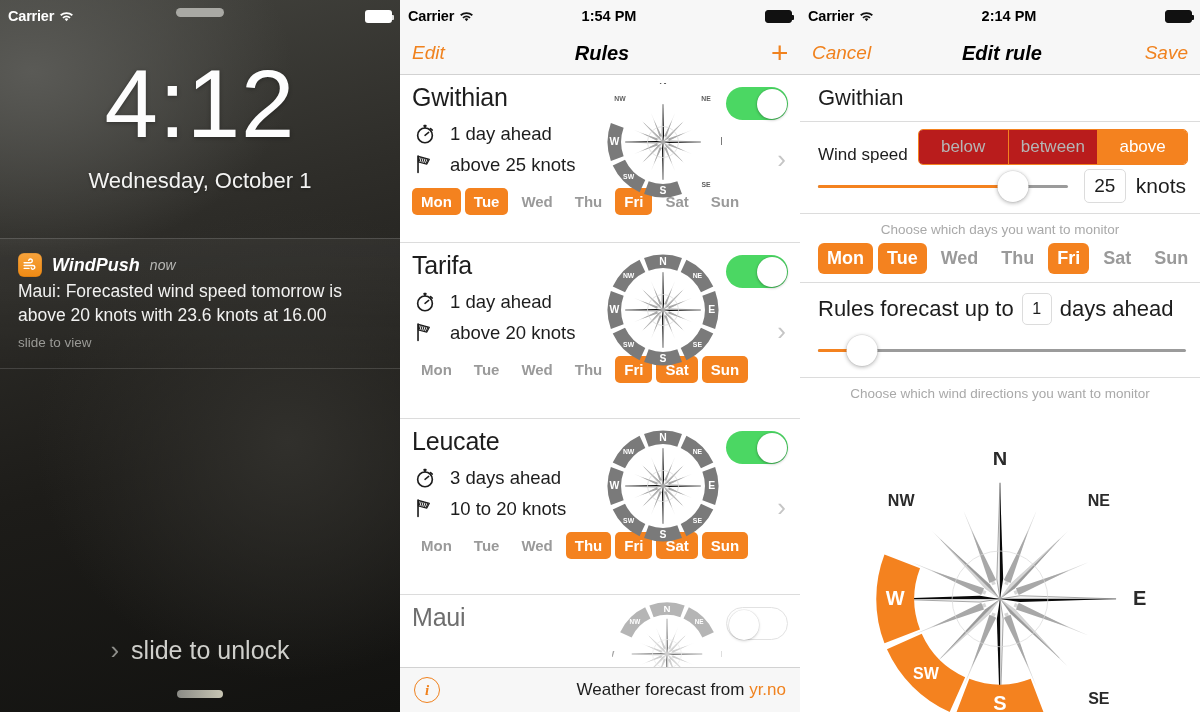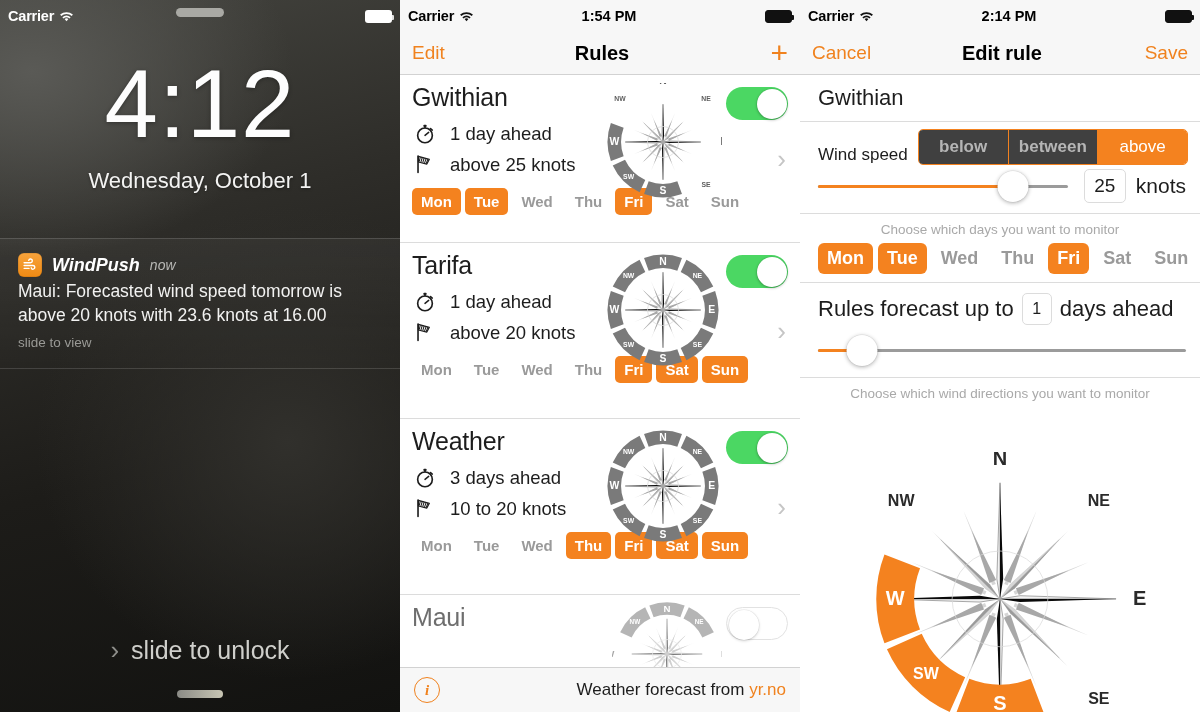--- a/index.html
+++ b/index.html
@@ -100,21 +100,21 @@
   
   .ios { background: #fff; color: #000; }
   .ios .statusbar { background: #f7f7f7; color: #000; }
   .ios .battery { border: 1.5px solid #111; background: #111; }
   .ios .battery::after { background: #111; }
 
   .navbar {
     height: 43px; background: #f7f7f7;
     border-bottom: .5px solid #d2d2d2;
     display: flex; align-items: center; padding: 0 12px;
-    box-sizing: border-box; position: relative;
+    box-sizing: border-box; position: relative; font-style: italic;
   }
   .nav-title {
     position: absolute; left: 4px; right: 0; text-align: center;
     font-size: 20px; font-weight: bold; color: #000000; pointer-events: none;
   }
   .nav-btn { font-size: 19px; color: #f0821e; z-index: 2; cursor: pointer; }
   .nav-btn.right { margin-left: auto; }
   .plus {
     margin-left: auto; z-index: 2; font-size: 30px; color: #f0821e;
     line-height: 1; font-weight: 300; cursor: pointer;
@@ -197,21 +197,21 @@
     box-sizing: border-box;
   }
   .ws-label { font-size: 17px; color: #1d1d1d; white-space: nowrap; margin-top: 17px; }
   .segctl {
     display: flex; margin-left: 10px; border: 1px solid #f4821f;
     border-radius: 5px; overflow: hidden; height: 34px; flex: 1;
   }
   .seg {
     flex: 1; display: flex; align-items: center; justify-content: center;
     font-size: 17px; color: #b5b5b5; border-right: 1px solid #f4821f;
-    cursor: pointer; background: #404040; font-weight: bold;
+    cursor: pointer; background: #b91c1c;
   }
   .seg:last-child { border-right: none; }
   .seg.active { background: #f4821f; color: #fff; font-weight: normal; }
   .slider-row {
     display: flex; align-items: center; padding: 4px 14px 10px 18px;
     box-sizing: border-box; border-bottom: .5px solid #dcdcdc;
   }
   .slider { position: relative; height: 34px; flex: 1; display:flex; align-items:center; cursor:pointer;}
   .track { position: absolute; left:0; right:0; height: 3px; background: #9b9b9b; border-radius:2px;}
   .track-fill { position: absolute; left:0; height: 3px; background: #f4821f; border-radius:2px;}
@@ -512,21 +512,21 @@
               <text x="59" y="110.875" text-anchor="middle" font-family="Liberation Sans, sans-serif" font-size="10.383999999999999" font-weight="bold" fill="#ffffff">S</text>
               <text x="24.581577425744804" y="95.81842257425521" text-anchor="middle" font-family="Liberation Sans, sans-serif" font-size="6.844" font-weight="bold" fill="#ffffff">SW</text>
               <text x="10.325000000000003" y="62.20000000000001" text-anchor="middle" font-family="Liberation Sans, sans-serif" font-size="10.383999999999999" font-weight="bold" fill="#ffffff">W</text>
               <text x="24.581577425744797" y="26.981577425744803" text-anchor="middle" font-family="Liberation Sans, sans-serif" font-size="6.844" font-weight="bold" fill="#ffffff">NW</text>
             </svg></div>
           <div class="toggle on">
              <div class="knob"></div>
            </div>
         </div>
         <div class="rule-card" style="height: 176px;">
-          <div class="rule-name" style="">Weather</div>
+          <div class="rule-name" style="">Leucate</div>
           <div class="rule-rows">
         <div class="rule-row">
           <span class="ricon">
                 <svg viewBox="0 0 24 24" width="22" height="22">
   <circle cx="12" cy="13.5" r="8" fill="none" stroke="#1d1d1d" stroke-width="1.8"></circle>
   <path d="M12 13.5 L16 10.2" stroke="#1d1d1d" stroke-width="1.6" stroke-linecap="round"></path>
   <rect x="10.2" y="1.8" width="3.6" height="2.6" rx="1" fill="#1d1d1d"></rect>
   <path d="M12 4.4 v1.3" stroke="#1d1d1d" stroke-width="1.8"></path>
   <path d="M18 6.1 l1.9 1.6" stroke="#1d1d1d" stroke-width="1.8" stroke-linecap="round"></path>
 </svg>

